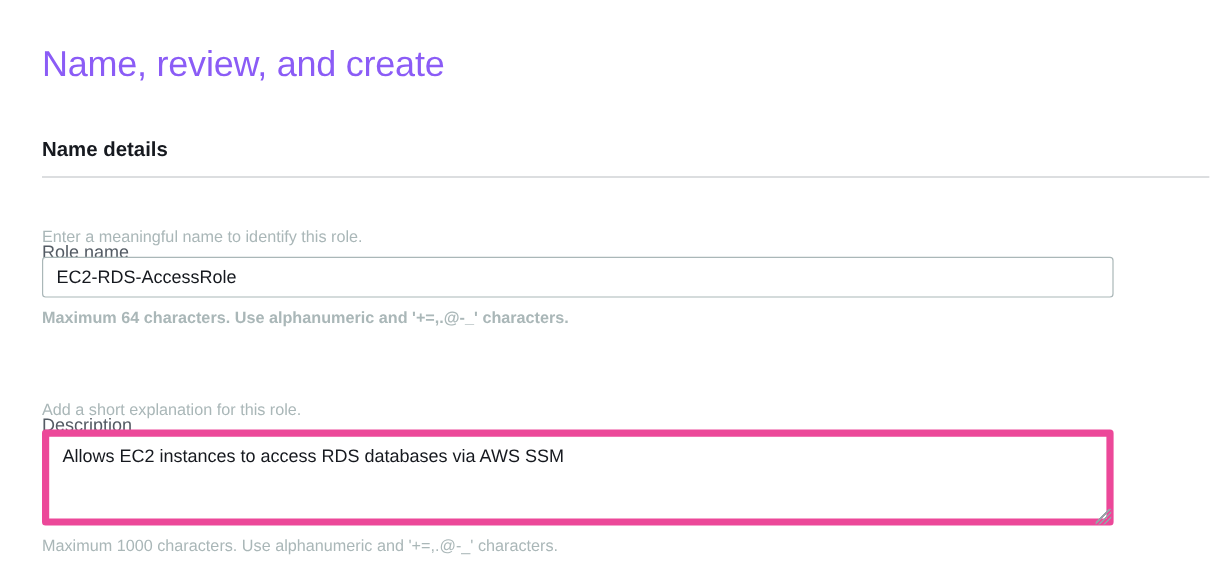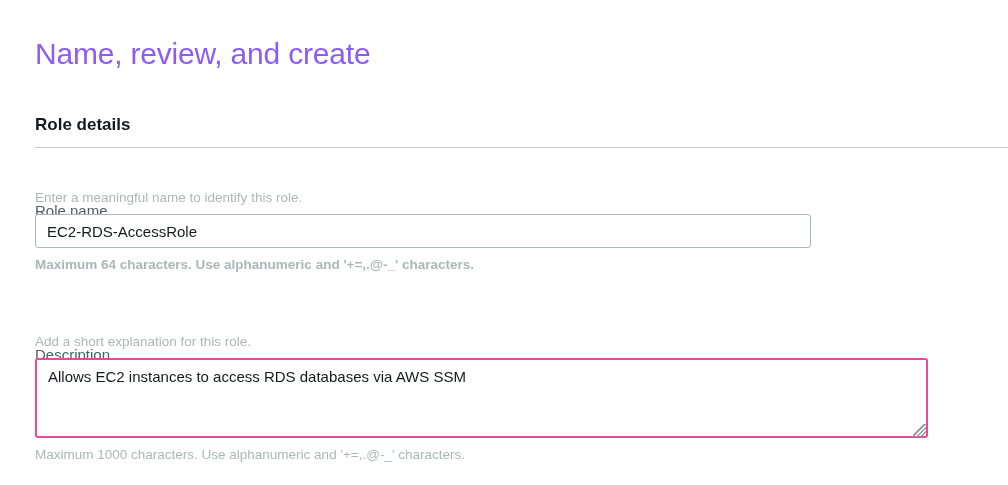--- a/index.html
+++ b/index.html
@@ -82,40 +82,40 @@
     font-size: 13.5px;
     font-weight: 400;
     color: #aab7b8;
     line-height: 17px;
     white-space: nowrap;
   }
 
   .text-input {
     position: absolute;
     left: 35px;
-    width: 776px;
+    width: 893px;
     height: 34px;
     border: 1px solid #aab7b8;
     border-radius: 3px;
     background: #ffffff;
     font-family: "Liberation Sans", sans-serif;
     font-size: 15px;
     color: #16191f;
     padding: 0 11px;
     outline: none;
     line-height: 32px;
   }
   .text-input::placeholder { color: #aab7b8; }
 
   .text-area {
     position: absolute;
     left: 35px;
     width: 893px;
     height: 80px;
-    border: 2px solid #ec4899;
+    border: 6px solid #ec4899;
     border-radius: 3px;
     background: #ffffff;
     font-family: "Liberation Sans", sans-serif;
     font-size: 15px;
     color: #16191f;
     padding: 7px 11px;
     outline: none;
     line-height: 20px;
     resize: none;
     overflow: hidden;
@@ -148,21 +148,21 @@
   #description-grip       { left: 913px; top: 424px; }
   #description-constraint { top: 446px; }
 </style>
 </head>
 <body>
 
 <div class="page">
 
   <h1 class="page-title">Name, review, and create</h1>
 
-  <h2 class="section-header">Role details</h2>
+  <h2 class="section-header">Name details</h2>
 
   <div class="section-divider"></div>
 
   <label class="field-label" id="rolename-label">Role name</label>
 
   <div class="field-hint" id="rolename-hint">Enter a meaningful name to identify this role.</div>
 
   <input class="text-input" id="rolename-input" type="text" value="EC2-RDS-AccessRole" style="">
 
   <div class="field-constraint" id="rolename-constraint">Maximum 64 characters. Use alphanumeric and '+=,.@-_' characters.</div>

